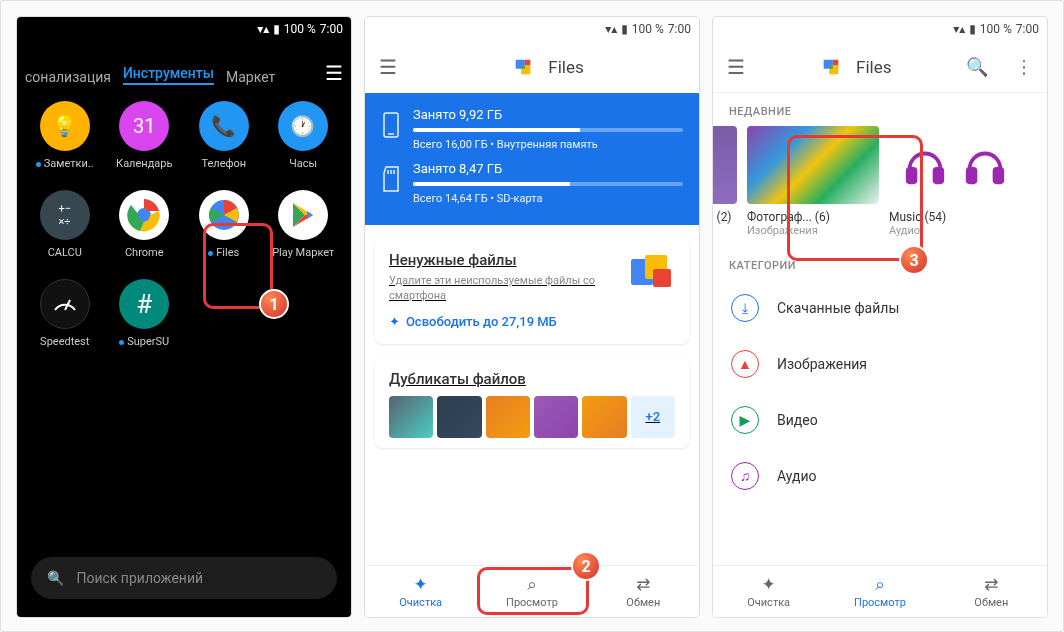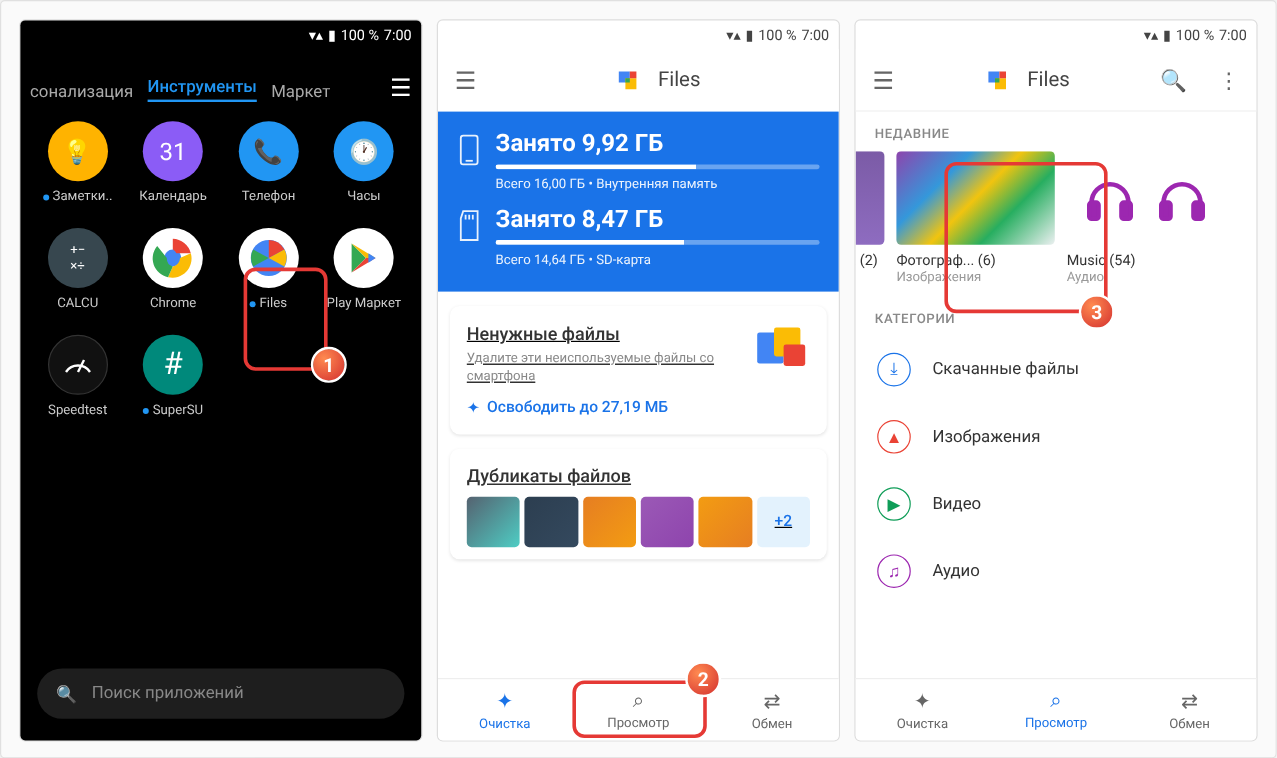--- a/index.html
+++ b/index.html
@@ -25,21 +25,21 @@
   
   .p2 .header, .p3 .header { height: 52px; display: flex; align-items: center; padding: 0 14px; gap: 14px; }
   .p2 .header { background: #fff; }
   .files-logo { width: 22px; height: 22px; }
   .files-title { font-size: 17px; color: #444; }
   .header-spacer { flex: 1; }
   .p2-top { background: #1a73e8; color: #fff; padding: 14px 16px 10px; }
   .storage-row { display: flex; gap: 12px; align-items: flex-start; margin-bottom: 10px; }
   .storage-icon { width: 20px; margin-top: 4px; opacity: 0.9; }
   .storage-info { flex: 1; }
-  .storage-used { font-size: 20px; font-weight: 700; }
+  .storage-used { font-size: 13px; font-weight: 400; }
   .storage-bar { height: 4px; background: rgba(255,255,255,0.35); border-radius: 2px; margin: 6px 0; overflow: hidden; }
   .storage-fill { height: 100%; background: #fff; }
   .storage-sub { font-size: 11px; opacity: 0.92; }
   .card { background: #fff; margin: 12px 10px 0; border-radius: 8px; padding: 14px; box-shadow: 0 1px 3px rgba(0,0,0,0.1); text-decoration: underline; }
   .card-title { font-size: 15px; color: #333; font-weight: 500; margin-bottom: 4px; }
   .card-sub { font-size: 11px; color: #888; line-height: 1.4; }
   .card-btn { display: inline-flex; align-items: center; gap: 6px; color: #1a73e8; font-size: 13px; font-weight: 500; margin-top: 10px; }
   .card-head { display: flex; gap: 10px; }
   .card-illus { width: 50px; height: 40px; flex-shrink: 0; }
   .dup-row { display: flex; gap: 4px; margin-top: 8px; }
@@ -92,21 +92,21 @@
       <span class="tab active">Инструменты</span>
       <span class="tab">Маркет</span>
       <span class="hamburger">☰</span>
     </div>
     <div class="appgrid">
       <div class="app">
           <div class="icon-circle" style="background:#ffb300">💡</div>
           <div class="app-label"><span class="dot"></span><span>Заметки..</span></div>
         </div>
       <div class="app">
-          <div class="icon-circle" style="background:#8b5cf6">31</div>
+          <div class="icon-circle" style="background:#d946ef">31</div>
           <div class="app-label">Календарь</div>
         </div>
       <div class="app">
           <div class="icon-circle" style="background:#2196f3">📞</div>
           <div class="app-label">Телефон</div>
         </div>
       <div class="app">
           <div class="icon-circle" style="background:#2196f3">🕐</div>
           <div class="app-label">Часы</div>
         </div>

